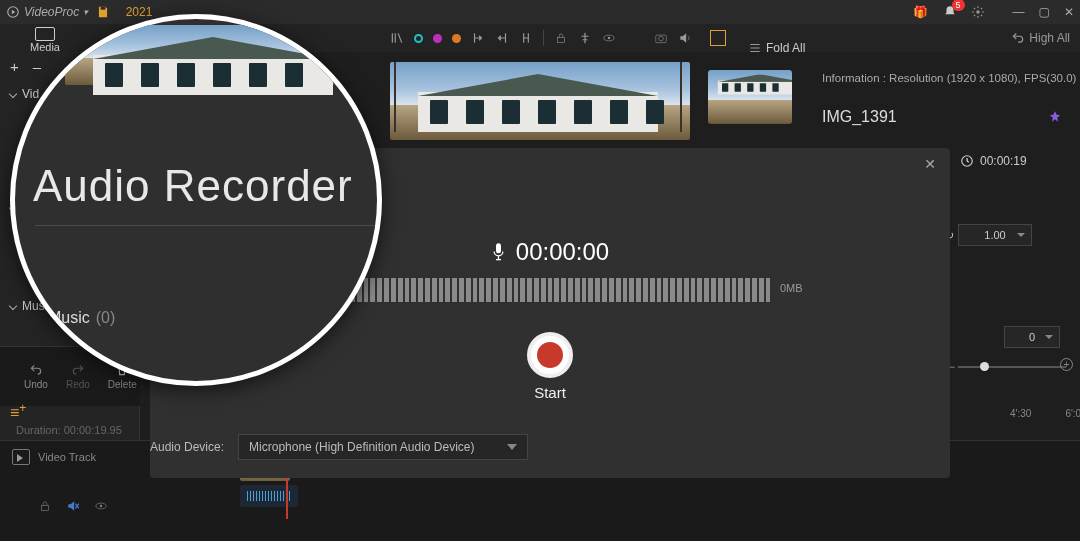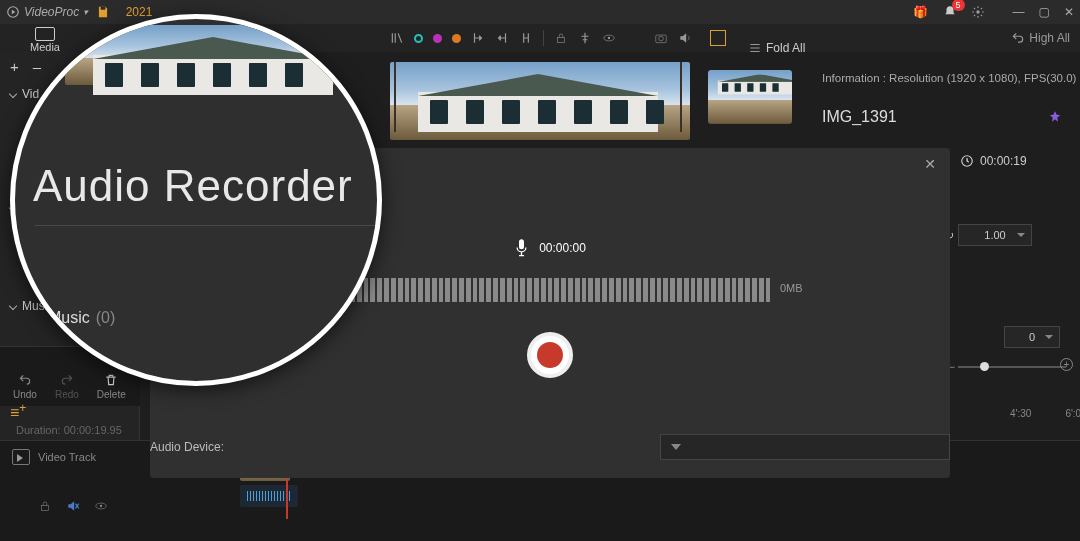--- a/index.html
+++ b/index.html
@@ -26,21 +26,21 @@
 .media-tab .icon{width:20px;height:14px;border:1px solid #ccc;border-radius:2px;}
 
 
 .sidebar{position:absolute;left:0;top:52px;width:140px;bottom:0;background:#242424;border-right:1px solid #333;}
 .sidebar .addrow{display:flex;gap:14px;padding:6px 10px;color:#ccc;font-size:15px;}
 .sec-head{display:flex;align-items:center;gap:6px;padding:6px 10px;color:#ccc;font-size:12px;}
 .sec-head .chev{display:inline-block;transform:rotate(45deg);width:6px;height:6px;border-right:1px solid #aaa;border-bottom:1px solid #aaa;}
 .sidebar .placeholder{padding:10px 20px;color:#666;font-size:12px;}
 
 
-.editbar{position:absolute;left:0;top:346px;width:140px;height:60px;background:#1a1a1a;display:flex;align-items:flex-end;gap:18px;padding:6px 13px;color:#888;border-top:1px solid #333;}
+.editbar{position:absolute;left:0;top:346px;width:140px;height:60px;background:#1a1a1a;display:flex;align-items:center;gap:18px;padding:6px 24px;color:#888;border-top:1px solid #333;}
 .editbar .ebtn{display:flex;flex-direction:column;align-items:center;gap:2px;font-size:10px;}
 .addtrack{position:absolute;left:10px;top:404px;color:#e0a030;font-size:16px;}
 .addtrack .plus{font-size:12px;position:relative;top:-6px;}
 .duration{position:absolute;left:16px;top:424px;color:#666;font-size:11px;}
 
 
 .preview-strip{position:absolute;left:390px;top:62px;width:300px;height:78px;overflow:hidden;border-radius:2px;}
 .house { width:100%; height:100%; background:linear-gradient(to bottom, #75a0c8 0%, #a7c3de 35%, #d8e3ee 55%, #b8a584 55%, #6c5a3c 100%); position:relative;}
 .house::before{content:"";position:absolute;left:28px;top:30px;width:240px;height:40px;background:#e9e8e4;}
 .house::after{content:"";position:absolute;left:28px;top:12px;width:240px;height:22px;background:#4a594f;clip-path:polygon(0 100%,50% 0,100% 100%);}
@@ -53,28 +53,28 @@
 .info-text{position:absolute;left:822px;top:72px;font-size:11.5px;color:#aaa;}
 .info-name{position:absolute;left:822px;top:108px;font-size:16px;color:#ddd;}
 .effect-icon{position:absolute;left:1047px;top:110px;width:16px;height:14px;}
 .effect-icon svg{width:100%;height:100%;}
 
 
 .modal{position:absolute;left:150px;top:148px;width:800px;height:330px;background:#303030;border-radius:4px;font-size:13px;color:#ddd;}
 .modal .close{position:absolute;right:14px;top:8px;color:#aaa;font-size:14px;cursor:pointer;}
 .modal .mic-row{position:absolute;top:90px;left:0;right:0;display:flex;justify-content:center;align-items:center;gap:10px;}
 .modal .mic-row .mic{width:15px;height:20px;}
-.modal .mic-row .time{font-size:12px;color:#fff;}
+.modal .mic-row .time{font-size:24px;color:#fff;}
 .modal .meter{position:absolute;top:130px;left:200px;width:420px;height:24px;display:flex;gap:2px;align-items:flex-end;}
 .modal .meter span{width:5px;height:24px;background:#8a8a8a;}
 .modal .size{position:absolute;top:134px;left:630px;color:#999;font-size:11px;}
 .modal .rec-btn{position:absolute;top:184px;left:50%;transform:translateX(-50%);width:46px;height:46px;border-radius:50%;border:4px solid #eee;background:#fff;display:flex;align-items:center;justify-content:center;}
 .modal .rec-btn .dot{width:26px;height:26px;background:#c7392b;border-radius:50%;}
 .modal .start-label{position:absolute;top:236px;left:0;right:0;text-align:center;color:#eee;font-size:15px;}
-.modal .dev-row{position:absolute;bottom:18px;left:0;right:0;display:flex;justify-content:space-between;align-items:center;gap:14px;color:#bbb;font-size:12px;}
+.modal .dev-row{position:absolute;bottom:18px;left:0;right:0;display:flex;justify-content:flex-start;align-items:center;gap:14px;color:#bbb;font-size:12px;}
 .modal .dev-select{width:290px;height:26px;background:#262626;border:1px solid #444;display:flex;align-items:center;justify-content:space-between;padding:0 10px;}
 .modal .dev-select .tri{width:0;height:0;border-left:5px solid transparent;border-right:5px solid transparent;border-top:6px solid #888;}
 
 
 .time-clock{position:absolute;left:960px;top:154px;display:flex;align-items:center;gap:6px;color:#ccc;font-size:12px;}
 .right-spin1{position:absolute;left:958px;top:224px;width:74px;height:22px;background:#262626;border:1px solid #444;display:flex;align-items:center;justify-content:center;gap:4px;color:#ccc;font-size:11px;}
 .right-spin2{position:absolute;left:1004px;top:326px;width:56px;height:22px;background:#262626;border:1px solid #444;display:flex;align-items:center;justify-content:center;gap:4px;color:#ccc;font-size:11px;}
 .right-spin1::after,.right-spin2::after{content:"";position:absolute;right:6px;top:50%;transform:translateY(-50%);width:0;height:0;border-left:4px solid transparent;border-right:4px solid transparent;border-top:4px solid #888;}
 .slider-track{position:absolute;left:958px;top:366px;width:108px;height:2px;background:#555;}
 .slider-minus{position:absolute;left:948px;top:360px;color:#888;}
@@ -421,23 +421,25 @@
       <span></span>
       <span></span>
       <span></span>
       <span></span>
       <span></span>
     </div>
   <div class="size">0MB</div>
   <div class="rec-btn">
       <div class="dot"></div>
     </div>
+  <div class="start-label">Start</div>
   <div class="dev-row">
     <span>Audio Device:</span>
     <div class="dev-select">
+      <span>Microphone (High Definition Audio Device)</span>
       <span class="tri"></span>
     </div>
   </div>
 </div>
 
 <div class="magnifier">
   <div class="mag-house">
       <div class="house" style="border-radius:2px;">
         <div class="winrow">
           <span></span>

